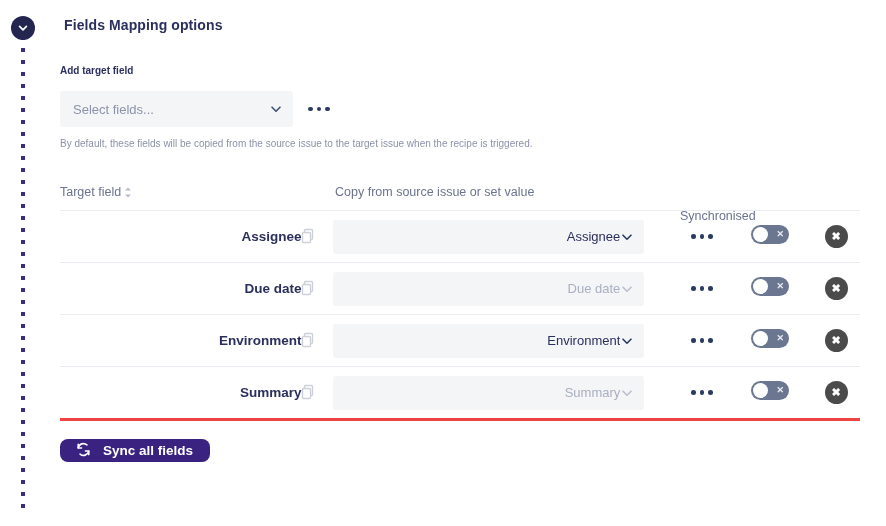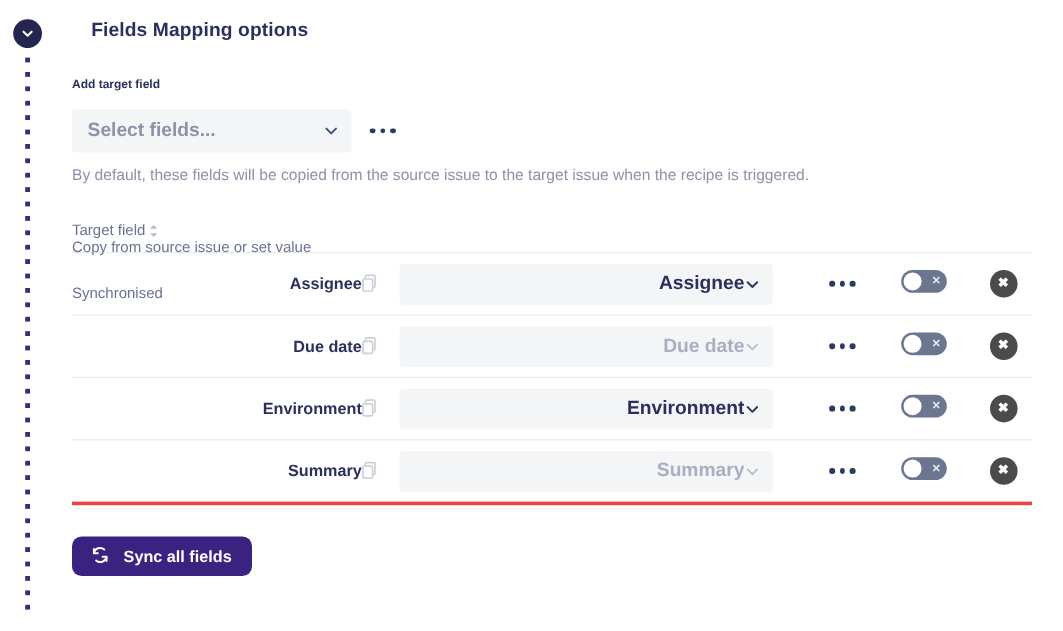--- a/index.html
+++ b/index.html
@@ -53,26 +53,26 @@
   
   #panel {
     position: absolute;
     left: 60px;
     top: 0;
     width: 810px;
     height: 526px;
   }
 
   .section-title {
-    font-size: 16px;
+    font-size: 14px;
     font-weight: bold;
     color: #2b2f5e;
     letter-spacing: .1px;
     position: absolute;
-    left: 16px;
+    left: 4px;
     top: 17px;
   }
 
   .subhead {
     font-size: 10px;
     font-weight: bold;
     color: #2b2f5e;
     position: absolute;
     left: 0;
     top: 65px;
@@ -92,25 +92,24 @@
     background: #f4f5f7;
     border-radius: 3px;
     display: flex;
     align-items: center;
     padding: 0 10px 0 13px;
     box-sizing: border-box;
     cursor: pointer;
   }
   .select-box .sel-text {
     flex: 1;
-    font-size: 16px;
+    font-size: 13px;
     color: #8c93a8;
     white-space: nowrap;
     overflow: hidden;
-    font-weight: bold;
   }
   .select-box.filled .sel-text { color: #2b2f5e; }
   .select-box.muted .sel-text { color: #a9afc0; }
   .chev {
     width: 14px;
     height: 14px;
     flex: 0 0 auto;
     display: block;
   }
 
@@ -129,39 +128,38 @@
     width: 4.5px;
     height: 4.5px;
     border-radius: 50%;
     background: #2b3a61;
   }
 
   .hint {
     position: absolute;
     left: 0;
     top: 138px;
-    font-size: 13px;
+    font-size: 10px;
     color: #8c93a8;
     white-space: nowrap;
   }
 
   
   #table {
     position: absolute;
     left: 0;
     top: 185px;
     width: 800px;
   }
   .thead {
     display: flex;
     align-items: flex-start;
     height: 25px;
     font-size: 12.5px;
     color: #6b7390;
-    flex-direction: column;
   }
   .th-target { width: 275px; display: flex; align-items: center; gap: 3px; }
   .th-copy   { width: 345px; }
   .th-sync   { width: 120px; margin-top: 24px; }
   .sorter { display: inline-block; line-height: 0; }
   .trow {
     display: flex;
     align-items: center;
     height: 51px;
     border-top: 1px solid #e9ebf0;
@@ -230,29 +228,28 @@
     font-size: 11px;
     font-weight: bold;
     line-height: 1;
   }
 
   
   #syncbtn {
     position: absolute;
     left: 0;
     top: 439px;
-    height: 33px;
+    height: 23px;
     background: #3a2280;
     border-radius: 8px;
     display: inline-flex;
     align-items: center;
     padding: 0 17px 0 15px;
     cursor: pointer;
     border: none;
-    margin-top: 8px;
   }
   #syncbtn .lbl {
     color: #ffffff;
     font-size: 13.5px;
     font-weight: bold;
     margin-left: 11px;
     white-space: nowrap;
   }
 </style>
 </head>

